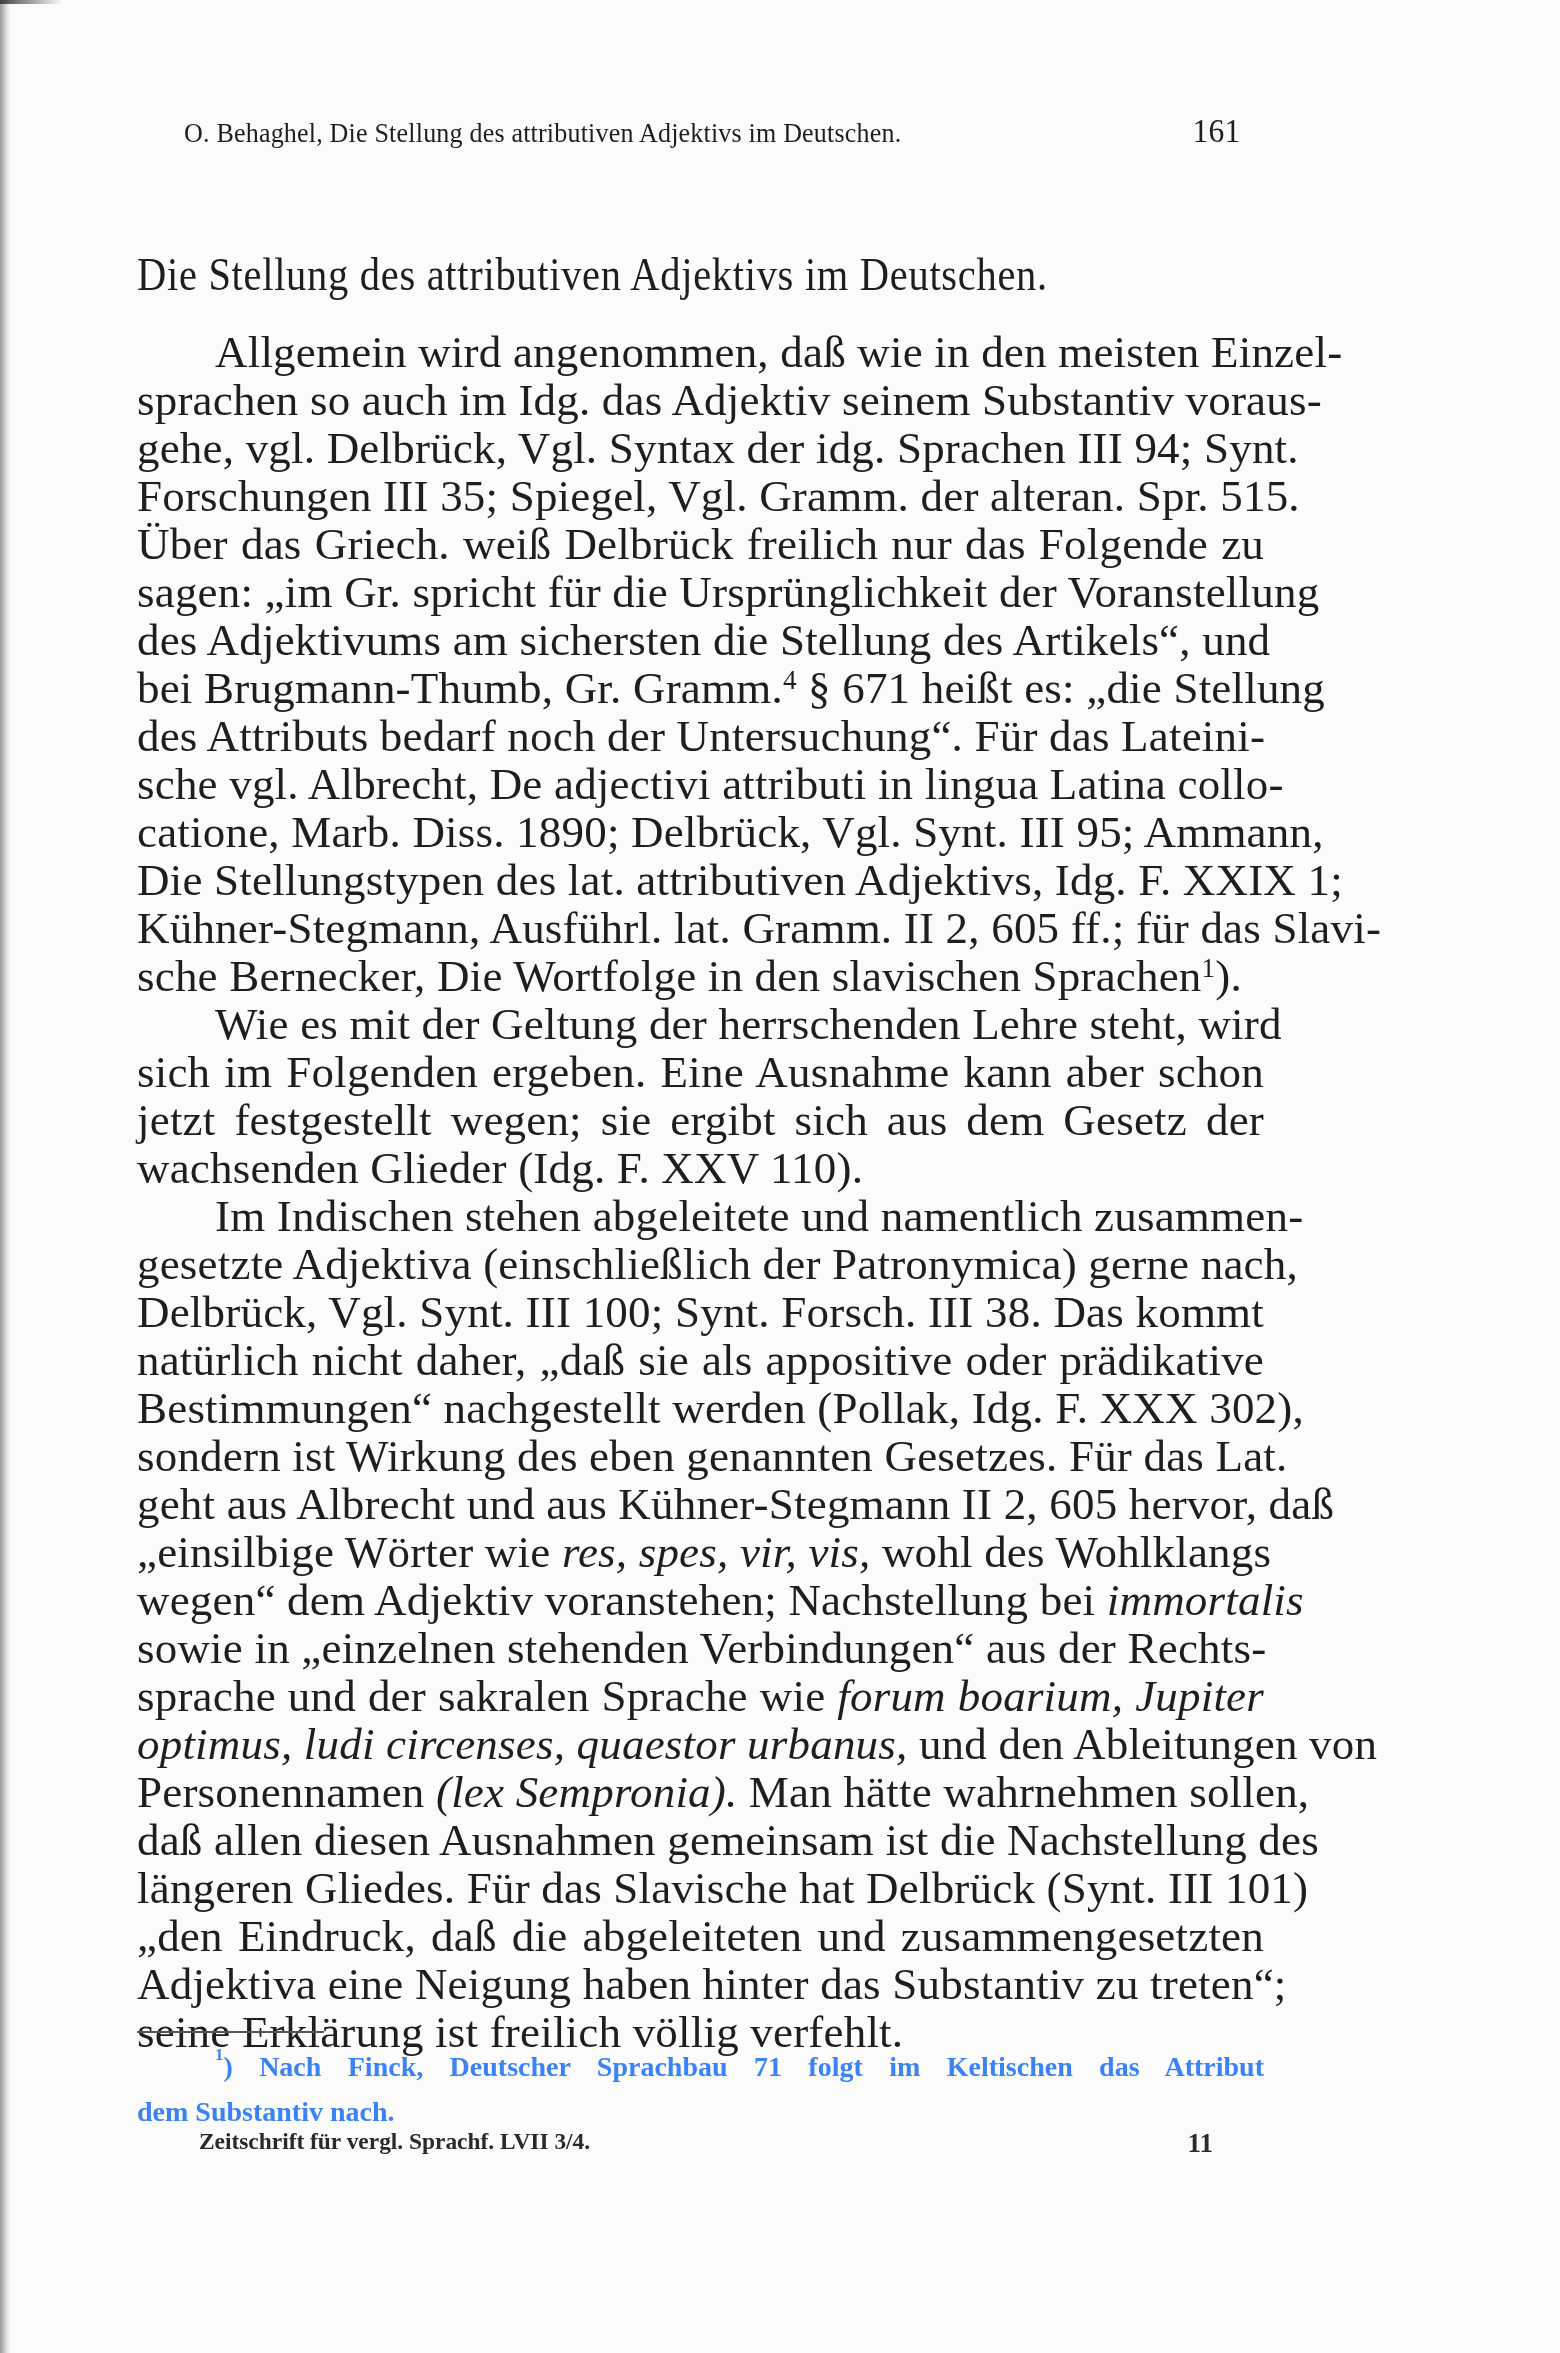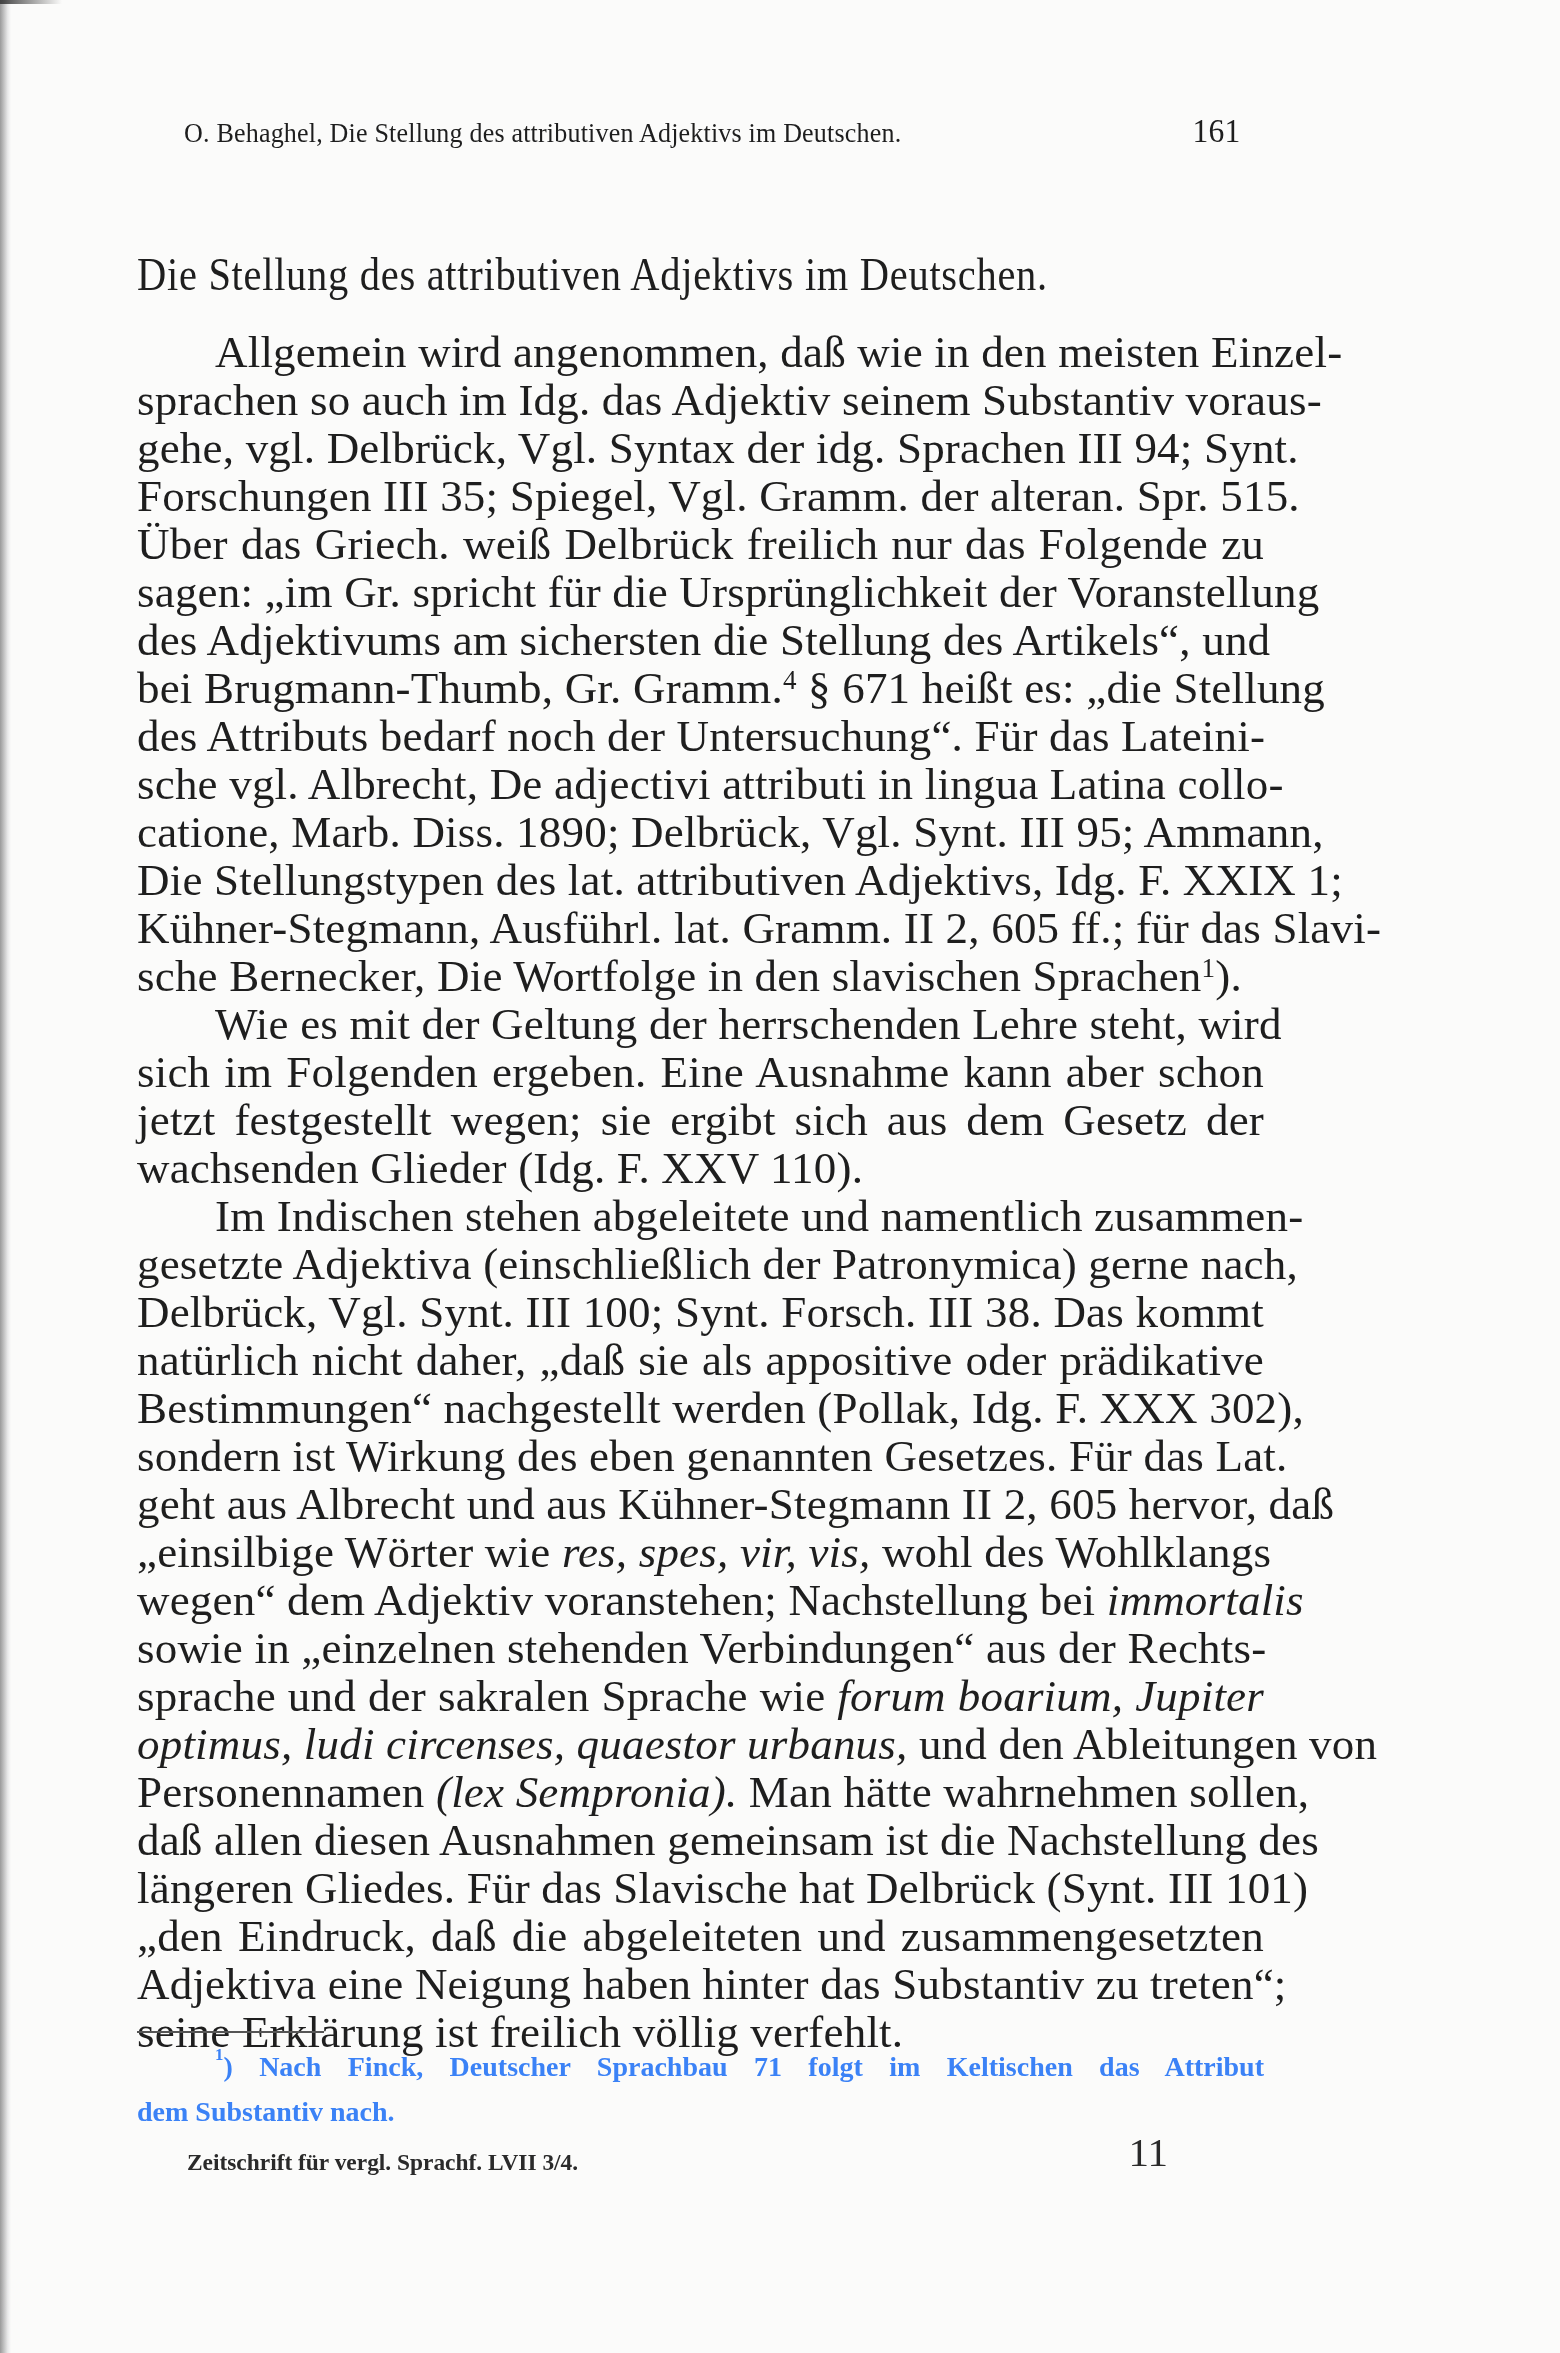--- a/index.html
+++ b/index.html
@@ -53,25 +53,25 @@
     }
     .footnote {
       position: absolute; top: 2044px; left: 0; width: 1127px;
       font-size: 28px; font-weight: bold; color: #3b82f6;
     }
     .footnote .fline { height: 45px; line-height: 45px; white-space: nowrap; text-align: justify; text-align-last: justify; }
     .footnote .fline.indent { padding-left: 78px; }
     .footnote .fline.last { text-align-last: left; }
     sup { font-size: 0.6em; vertical-align: top; line-height: 1; position: relative; top: 3.1px; }
     .signature {
-      position: absolute; top: 2128px; left: 50px; width: 1014px;
+      position: absolute; top: 2128px; left: 62px; width: 1014px;
       font-size: 23.4px; font-weight: bold; color: #2a2a2a;
-      display: flex; justify-content: space-between; align-items: flex-end;
+      display: flex; justify-content: space-between; align-items: flex-start;
     }
-    .signature .sheet-no { font-size: 41px; font-weight: normal; margin-right: 33px; }
+    .signature .sheet-no { font-size: 27px; font-weight: bold; }
   </style>
 </head>
 <body>
 
 <div class="edge-left"></div>
 <div class="edge-top"></div>
 
 <div class="page">
 
   <div class="running-head">

